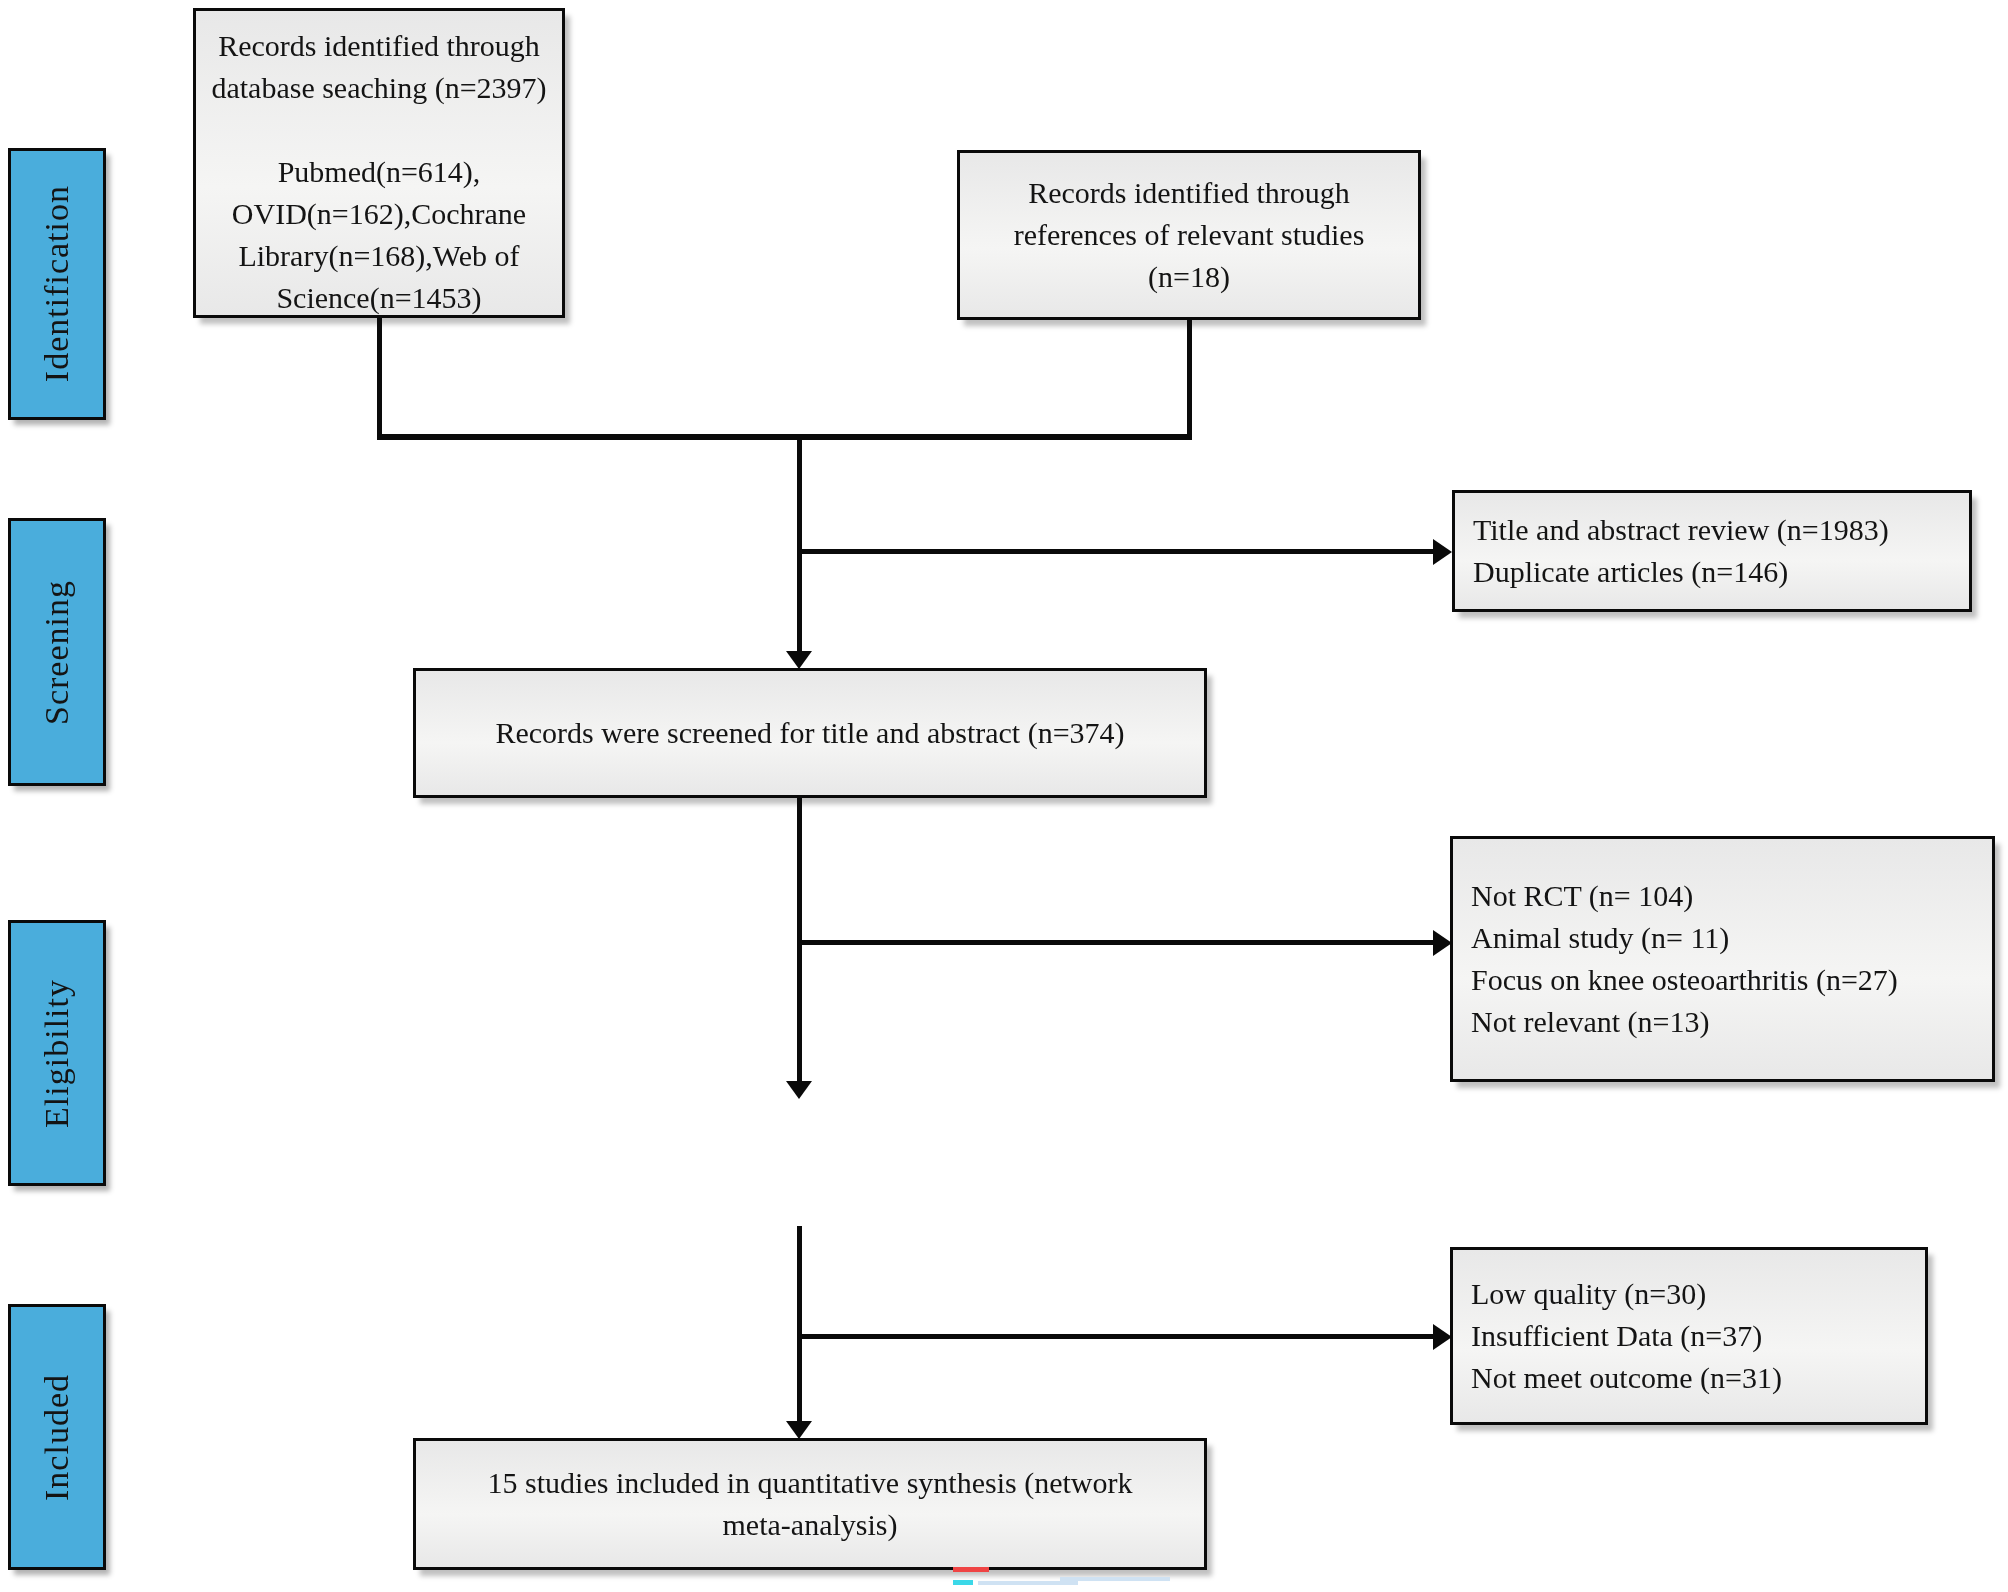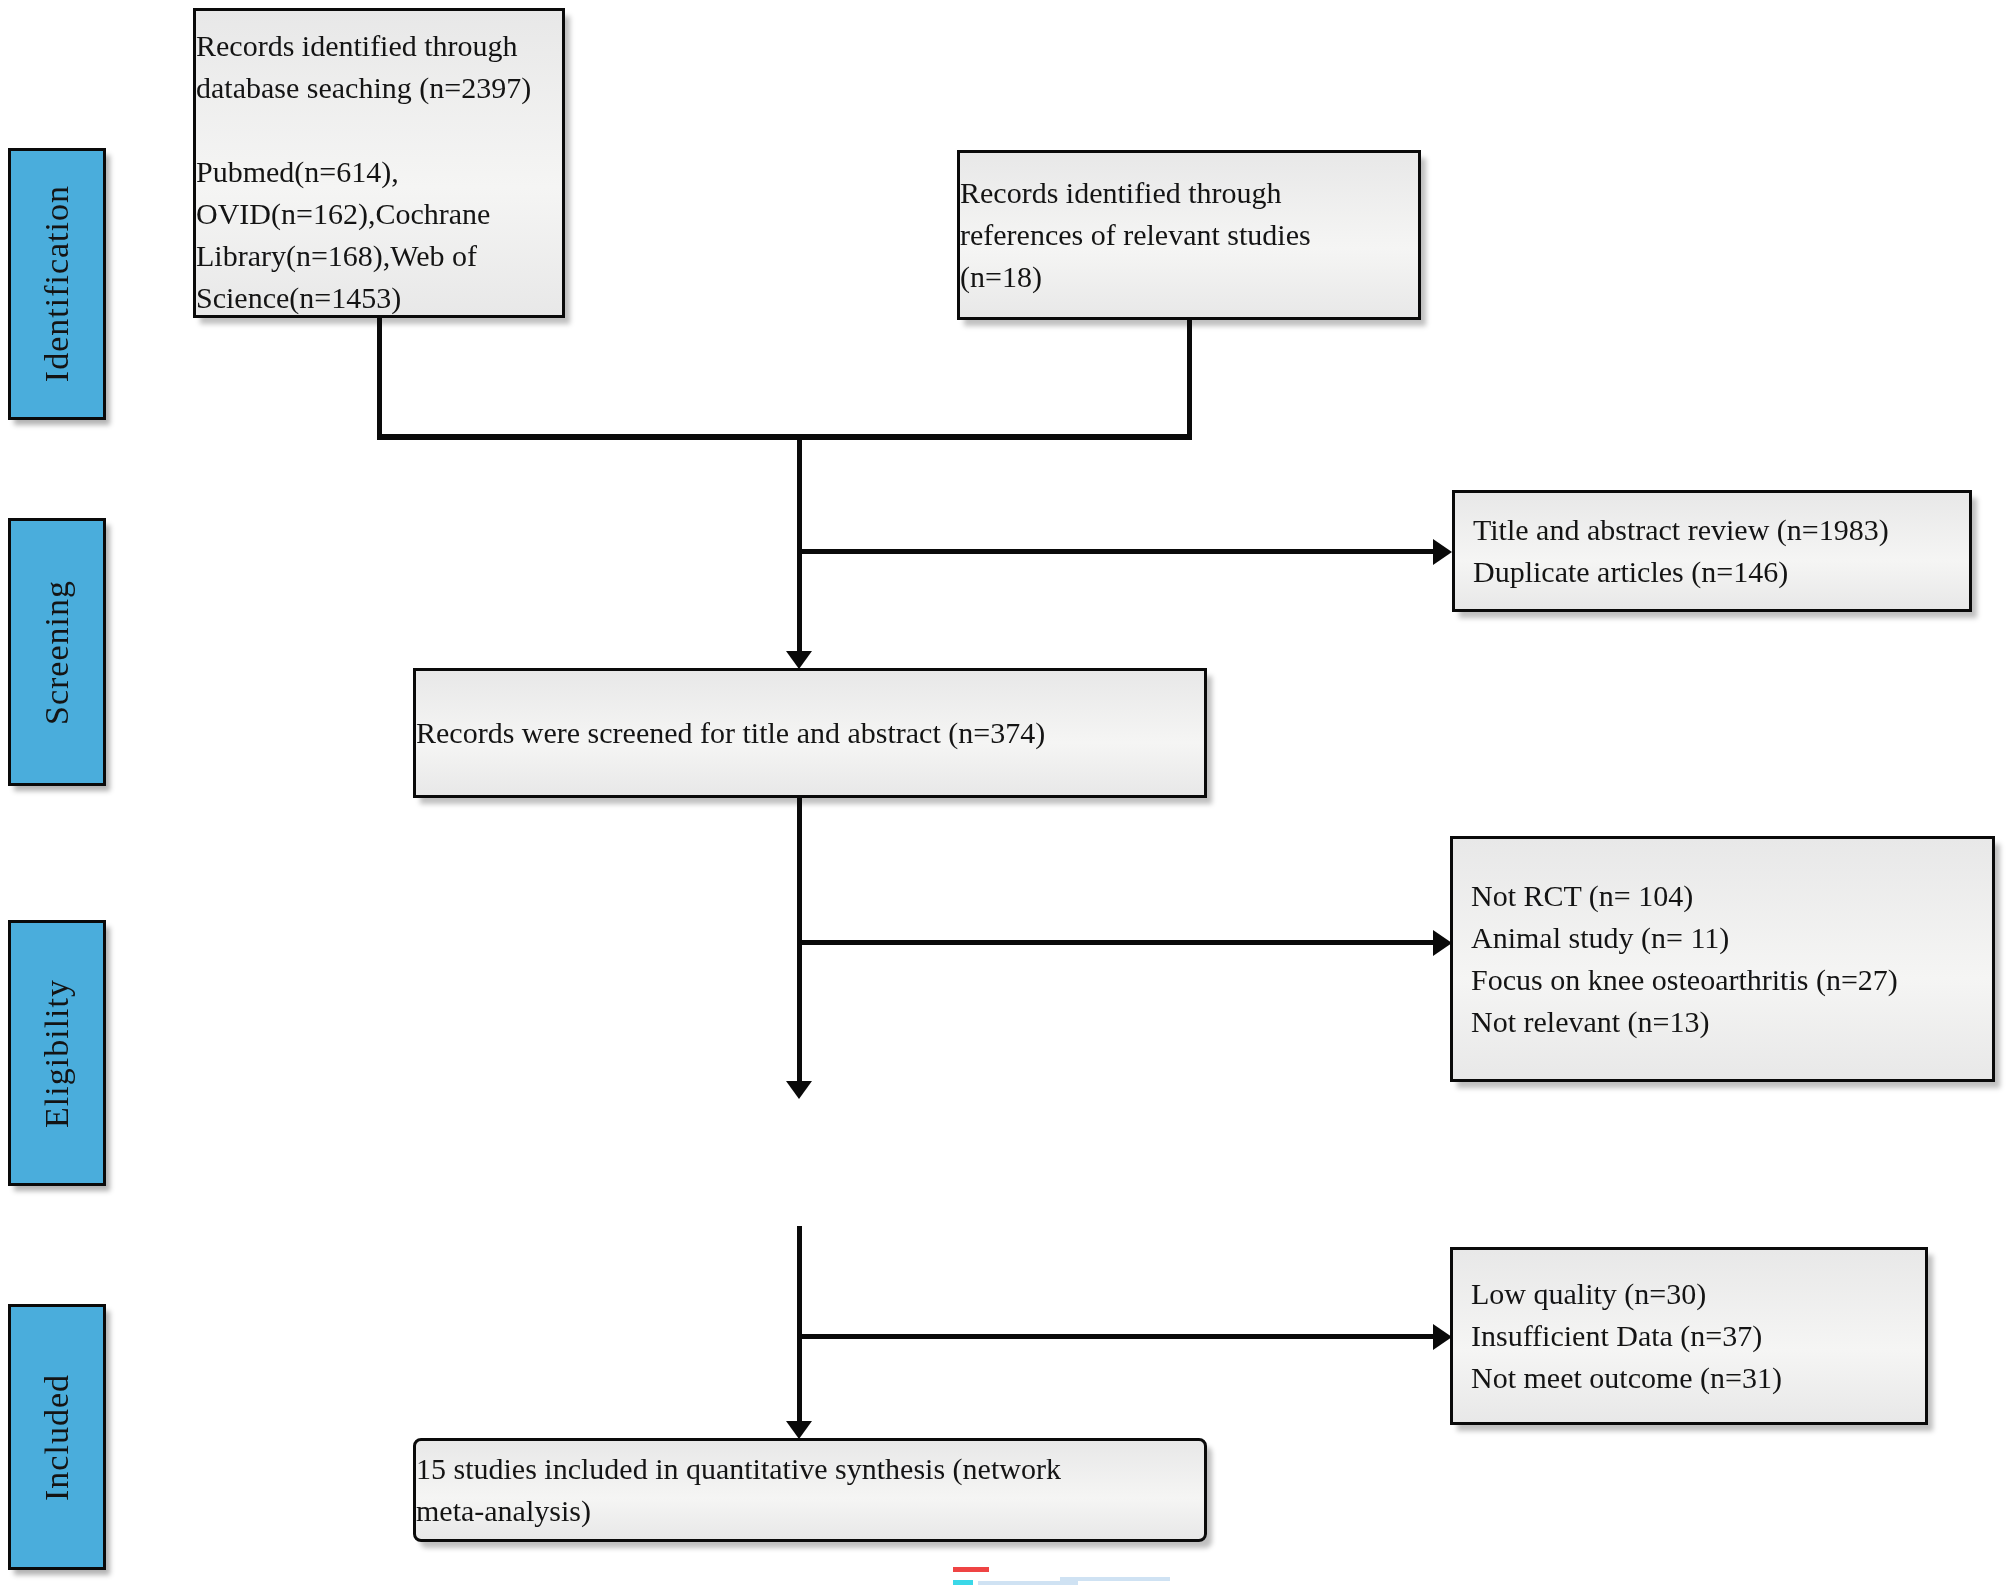--- a/index.html
+++ b/index.html
@@ -47,21 +47,21 @@
       var(--color-box_fill_top, #e8e8e8) 100%);
     box-shadow: 6px 7px 5px -1px rgba(0,0,0,0.25);
     display: flex;
     align-items: center;
     justify-content: center;
     font-size: 30px;
     line-height: 1.4;
     white-space: pre-line;
   }
   .box .txt { width: 100%; }
-  .box.center { }
+  .box.center { text-align: center; }
   .box.left   { text-align: left; padding-left: 18px; padding-right: 0; }
   .box.topalign { align-items: flex-start; padding-top: 14px; }
   
   .line {
     position: absolute;
     background: var(--color-line, #0a0a0a);
   }
   .arrow-down {
     position: absolute;
     width: 0; height: 0;
@@ -129,21 +129,21 @@
 Not relevant (n=13)</div>
   </div>
 
 
   <div class="box left" style="left:1450px;top:1247px;width:478px;height:178px;">
     <div class="txt">Low quality (n=30)
 Insufficient Data (n=37)
 Not meet outcome (n=31)</div>
   </div>
 
-  <div class="box center" style="left:413px;top:1438px;width:794px;height:104px;border-radius:8px;">
+  <div class="box center" style="left:413px;top:1438px;width:794px;height:132px;">
     <div class="txt">15 studies included in quantitative synthesis (network
 meta-analysis)</div>
   </div>
 
   <div class="line" style="left:377px;top:316px;width:5px;height:123px;"></div>
   <div class="line" style="left:1187px;top:318px;width:5px;height:121px;"></div>
   <div class="line" style="left:377px;top:434px;width:815px;height:6px;"></div>
 
   <div class="line" style="left:797px;top:438px;width:5px;height:214px;"></div>
   <div class="arrow-down" style="left:786px;top:651px;"></div>

